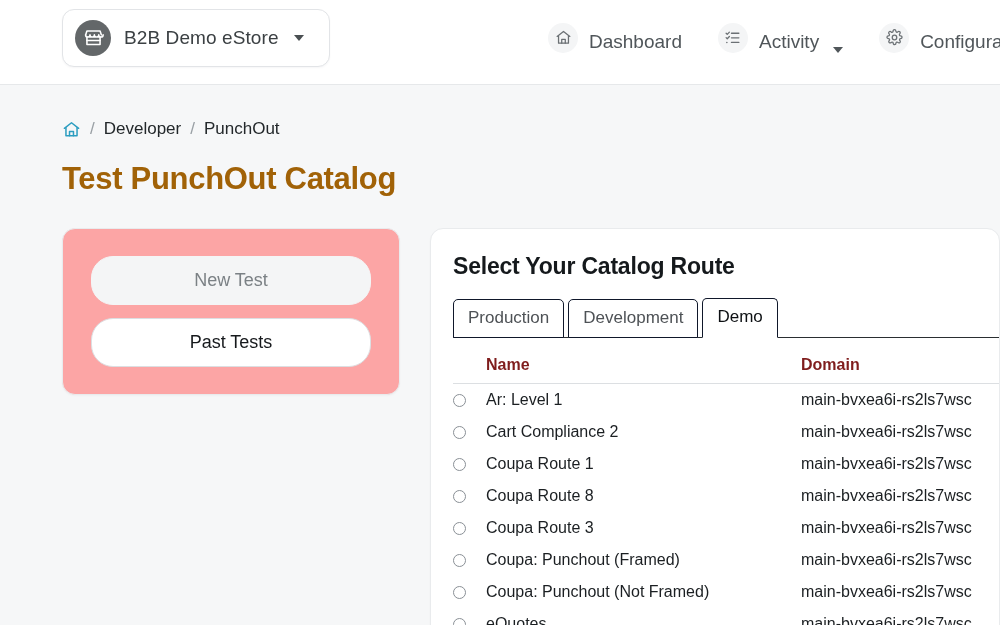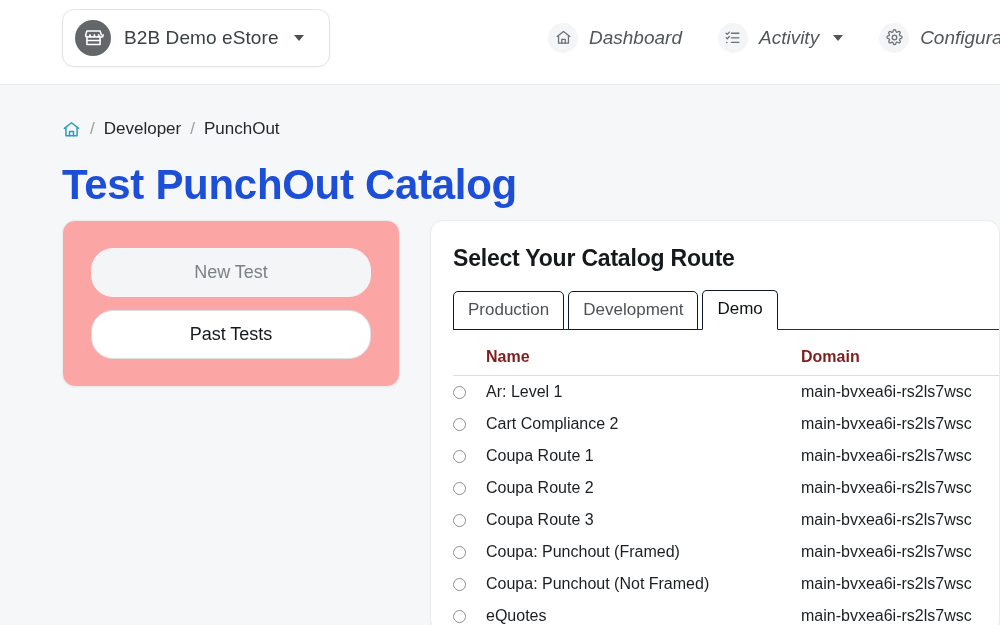--- a/index.html
+++ b/index.html
@@ -70,26 +70,25 @@
     gap: 36px;
     position: absolute;
     left: 548px;
     top: 0;
     height: 75px;
     white-space: nowrap;
   }
 
   .nav-item {
     display: flex;
-    align-items: center;
+    align-items: flex-end;
     gap: 11px;
     font-size: 19px;
     color: #50565a;
     white-space: nowrap;
-    font-style: italic;
   }
 
   .nav-icon {
     width: 30px; height: 30px;
     border-radius: 50%;
     background: #f4f5f6;
     display: flex; align-items: center; justify-content: center;
     flex: none;
   }
 
@@ -111,25 +110,25 @@
     align-items: center;
     gap: 9px;
     font-size: 17px;
     color: #262b2e;
     margin-bottom: 22px;
   }
   .breadcrumb .sep { color: #9aa0a5; }
   .crumb { color: #23282b; }
 
   .page-title {
-    font-size: 42px;
+    font-size: 31px;
     font-weight: 700;
     letter-spacing: -.3px;
-    color: #1d4ed8;
-    margin-bottom: 11px;
+    color: #a16207;
+    margin-bottom: 31px;
   }
 
   
   .columns {
     display: flex;
     gap: 30px;
     align-items: flex-start;
   }
 
   .left-card {
@@ -395,21 +394,21 @@
           <div class="col-name">Coupa Route 1</div>
           <div class="col-domain">
               <span class="domain-text">main-bvxea6i-rs2ls7wsc</span>
             </div>
         </div>
 
         <div class="row">
           <div class="col-radio">
               <span class="radio"></span>
             </div>
-          <div class="col-name">Coupa Route 2</div>
+          <div class="col-name">Coupa Route 8</div>
           <div class="col-domain">
               <span class="domain-text">main-bvxea6i-rs2ls7wsc</span>
             </div>
         </div>
 
         <div class="row">
           <div class="col-radio">
               <span class="radio"></span>
             </div>
           <div class="col-name">Coupa Route 3</div>

